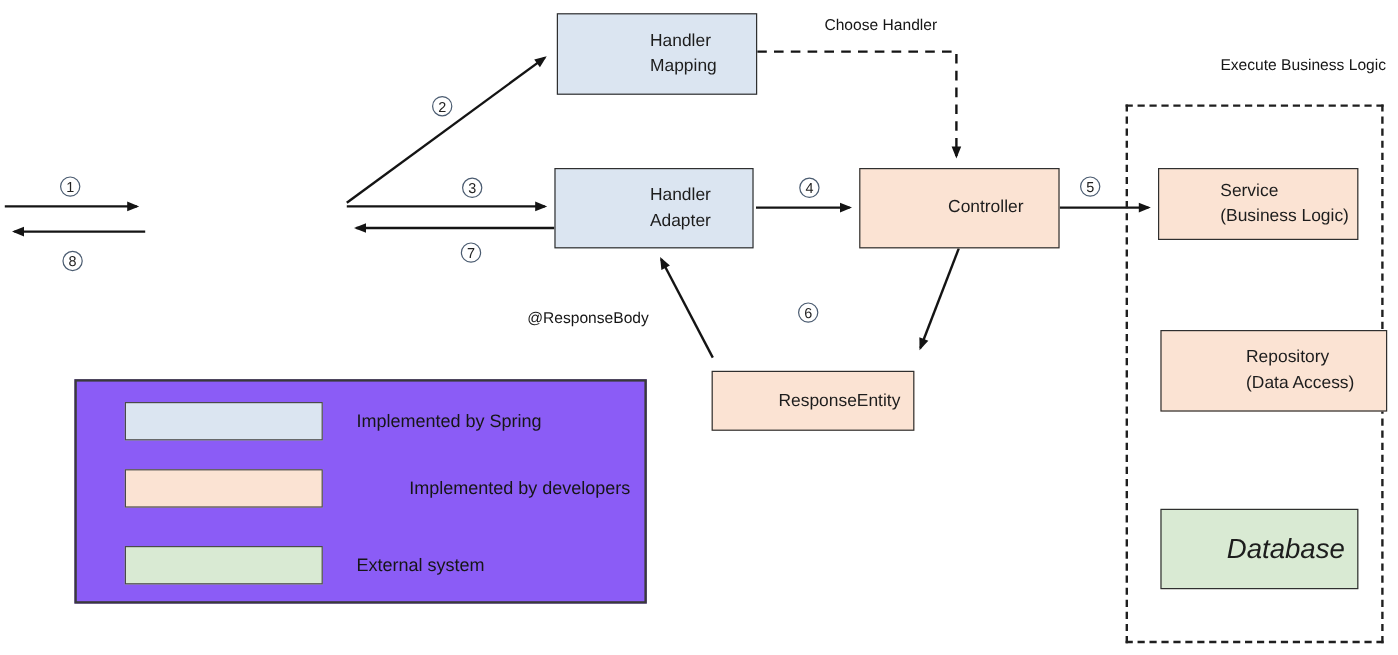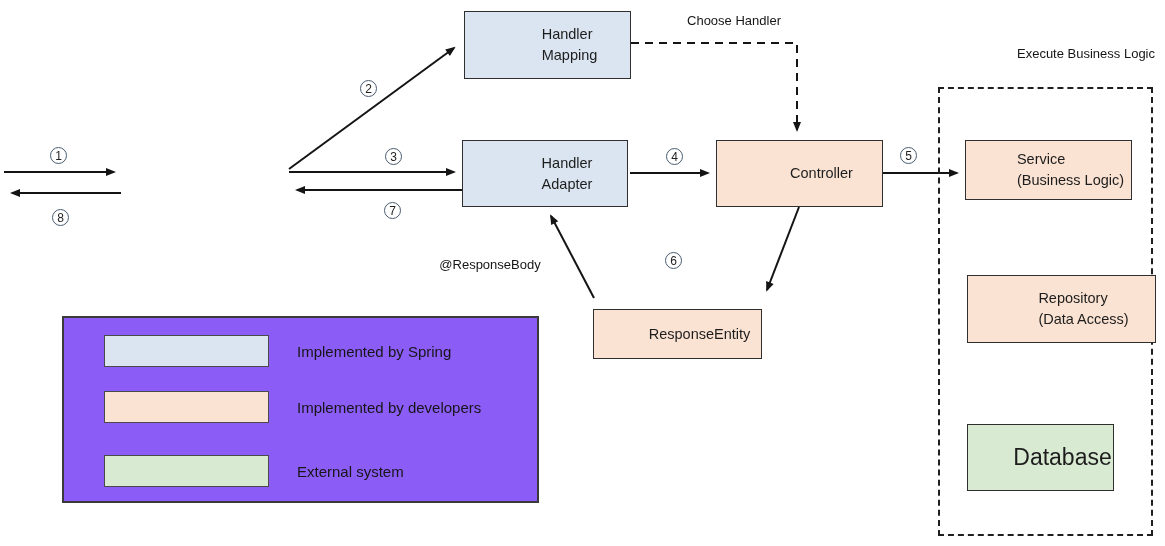--- a/index.html
+++ b/index.html
@@ -108,21 +108,21 @@
   <div class="node peach" style="left:716px;top:140px;width:167px;height:67px;">Controller</div>
 
   <div class="node peach" style="left:593px;top:277px;width:169px;height:50px;margin-top:32px;">ResponseEntity</div>
 
   <div class="node peach" style="left:965px;top:140px;width:167px;height:60px;">Service
 (Business Logic)</div>
 
   <div class="node peach" style="left:967px;top:275px;width:189px;height:68px;">Repository
 (Data Access)</div>
 
-  <div class="node green db-lg" style="left:967px;top:424px;width:147px;height:67px;">Database</div>
+  <div class="node green db-lg" style="left:967px;top:424px;width:165px;height:67px;font-style:italic;">Database</div>
 
   <div class="annotation" style="left:659px;top:13px;width:150px;">Choose Handler</div>
 
   <div class="annotation" style="left:976px;top:46px;width:220px;">Execute Business Logic</div>
 
   <div class="annotation" style="left:410px;top:257px;width:160px;">@ResponseBody</div>
 
   <div class="step" style="left:50px;top:147px;">1</div>
   <div class="step" style="left:360px;top:80px;">2</div>
   <div class="step" style="left:385px;top:148px;">3</div>
@@ -130,21 +130,21 @@
   <div class="step" style="left:900px;top:147px;">5</div>
   <div class="step" style="left:665px;top:252px;">6</div>
   <div class="step" style="left:384px;top:202px;">7</div>
   <div class="step" style="left:52px;top:209px;">8</div>
 
   <div class="legend" style="left:62px;top:316px;width:477px;height:187px;">
     <div class="legend-row" style="top:17px;">
       <div class="legend-swatch blue"></div>
       <div class="legend-label">Implemented by Spring</div>
     </div>
-    <div class="legend-row" style="top:73px;">
+    <div class="legend-row" style="top:73px;gap:44px;">
       <div class="legend-swatch peach"></div>
       <div class="legend-label">Implemented by developers</div>
     </div>
     <div class="legend-row" style="top:137px;">
       <div class="legend-swatch green"></div>
       <div class="legend-label">External system</div>
     </div>
   </div>
 
 </div>

